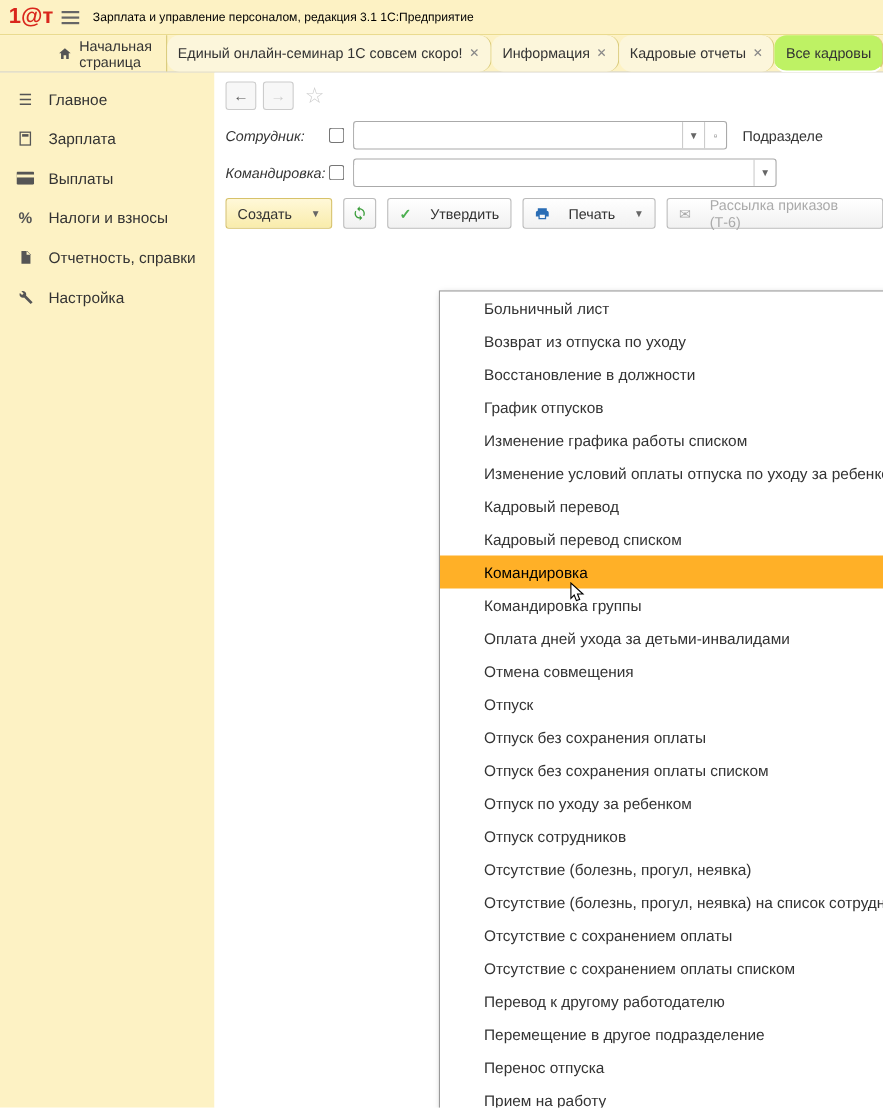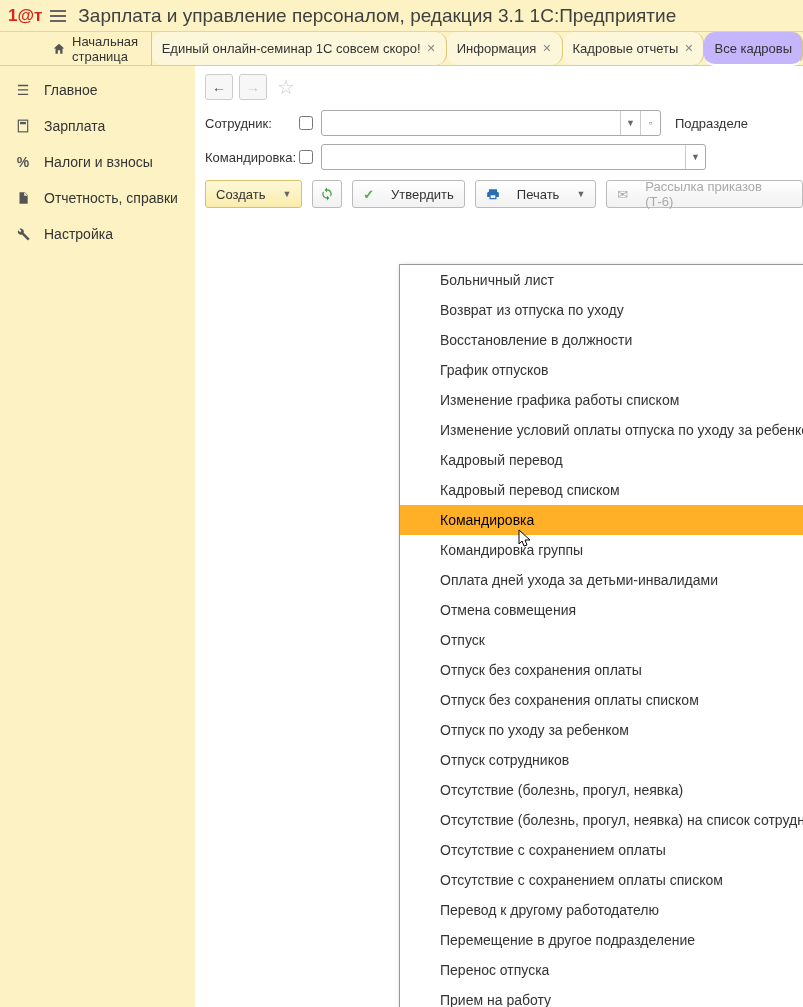--- a/index.html
+++ b/index.html
@@ -1,45 +1,45 @@
 <!DOCTYPE html>
 <html><head>
 <meta charset="utf-8">
 <style>
 * { box-sizing: border-box; margin: 0; padding: 0; }
 body { font-family: Arial, sans-serif; font-size: 13px; color: #333; background: #fff; overflow: hidden; width: 803px; height: 1007px; }
 
 .titlebar { background: #fdf2c4; height: 32px; display: flex; align-items: center; padding: 0 8px; border-bottom: 1px solid #e8d98a; }
-.logo { color: #d9261c; font-weight: bold; font-size: 17px; margin-right: 8px; display: flex; align-items: center; }
+.logo { color: #d9261c; font-weight: bold; font-size: 20px; margin-right: 8px; display: flex; align-items: center; }
 .hamburger { display: inline-flex; flex-direction: column; gap: 3px; margin-right: 12px; cursor: pointer; }
 .hamburger span { width: 16px; height: 2px; background: #666; }
-.title-text { color: #404040; font-size: 19px; }
+.title-text { color: #000000; font-size: 11px; }
 
 .tabbar { background: #fdf2c4; height: 34px; display: flex; align-items: stretch; border-bottom: 1px solid #ccc; padding-left: 40px; }
 .home-tab { display: flex; align-items: center; padding: 0 12px; gap: 6px; border-right: 1px solid #d8c978; cursor: pointer; }
 .tab { display: flex; align-items: center; padding: 0 10px; border-right: 1px solid #d8c978; background: #fcf6db; cursor: pointer; gap: 4px; font-size: 13px; white-space: nowrap; border-radius: 11px; }
-.tab.active { background: #c4b5fd; border-bottom: 2px solid #fff; margin-bottom: -1px; }
+.tab.active { background: #bef264; border-bottom: 2px solid #fff; margin-bottom: -1px; }
 .tab .x { color: #888; font-size: 11px; margin-left: 2px; }
 
 .layout { display: flex; height: calc(1007px - 66px); }
 
 .sidebar { width: 195px; background: #fdf2c4; padding-top: 6px; }
 .side-item { display: flex; align-items: center; padding: 9px 14px; gap: 12px; cursor: pointer; color: #333; font-size: 14px; }
 .side-icon { width: 18px; height: 18px; display: inline-flex; align-items: center; justify-content: center; color: #555; }
 
 .main { flex: 1; background: #fff; padding: 8px 0 0 10px; position: relative; overflow: hidden; }
 
 .header-row { display: flex; align-items: center; gap: 6px; margin-bottom: 10px; }
 .nav-btn { width: 28px; height: 26px; border: 1px solid #ccc; background: #f7f7f7; border-radius: 3px; display: inline-flex; align-items: center; justify-content: center; cursor: pointer; font-size: 14px; color: #555; }
 .nav-btn.disabled { color: #ccc; }
 .star { font-size: 20px; color: #ccc; margin: 0 4px; }
 .page-title { font-size: 20px; font-weight: normal; color: #333; }
 
 .filter-row { display: flex; align-items: center; gap: 8px; margin-bottom: 8px; }
-.filter-label { width: 86px; font-size: 13px; }
+.filter-label { width: 86px; font-size: 13px; font-style: italic; }
 .chk { width: 14px; height: 14px; }
 .combo { border: 1px solid #aaa; border-radius: 3px; height: 26px; background: #fff; display: flex; align-items: center; }
 .combo-input { flex: 1; border: none; outline: none; padding: 0 6px; font-size: 13px; }
 .combo-btn { width: 20px; border-left: 1px solid #ccc; height: 100%; display: flex; align-items: center; justify-content: center; font-size: 9px; color: #666; cursor: pointer; }
 .extra-label { margin-left: 6px; font-size: 13px; }
 
 .toolbar { display: flex; align-items: center; gap: 10px; margin: 10px 0 8px 0; }
 .btn { border: 1px solid #bbb; border-radius: 3px; background: linear-gradient(#fff,#f1f1f1); height: 28px; padding: 0 10px; display: inline-flex; align-items: center; gap: 17px; cursor: pointer; font-size: 13px; }
 .btn.yellow { background: linear-gradient(#fff8d8,#f9ecab); border-color: #d7c26a; }
 .btn .caret { font-size: 9px; color: #666; }
@@ -105,20 +105,29 @@
         <span>Главное</span>
       </div>
     <div class="side-item">
         <span class="side-icon">
           <svg width="14" height="16" viewBox="0 0 24 24">
             <rect x="4" y="2" width="16" height="20" fill="none" stroke="#555" stroke-width="2"></rect>
             <rect x="7" y="5" width="10" height="4" fill="#555"></rect>
           </svg>
         </span>
         <span>Зарплата</span>
+      </div>
+    <div class="side-item">
+        <span class="side-icon">
+          <svg width="16" height="12" viewBox="0 0 24 18">
+            <rect width="24" height="18" rx="2" fill="#555"></rect>
+            <rect y="4" width="24" height="4" fill="#fdf2c4"></rect>
+          </svg>
+        </span>
+        <span>Выплаты</span>
       </div>
     <div class="side-item">
         <span class="side-icon">
           <b>%</b>
         </span>
         <span>Налоги и взносы</span>
       </div>
     <div class="side-item">
         <span class="side-icon">
           <svg width="14" height="16" viewBox="0 0 24 24">

